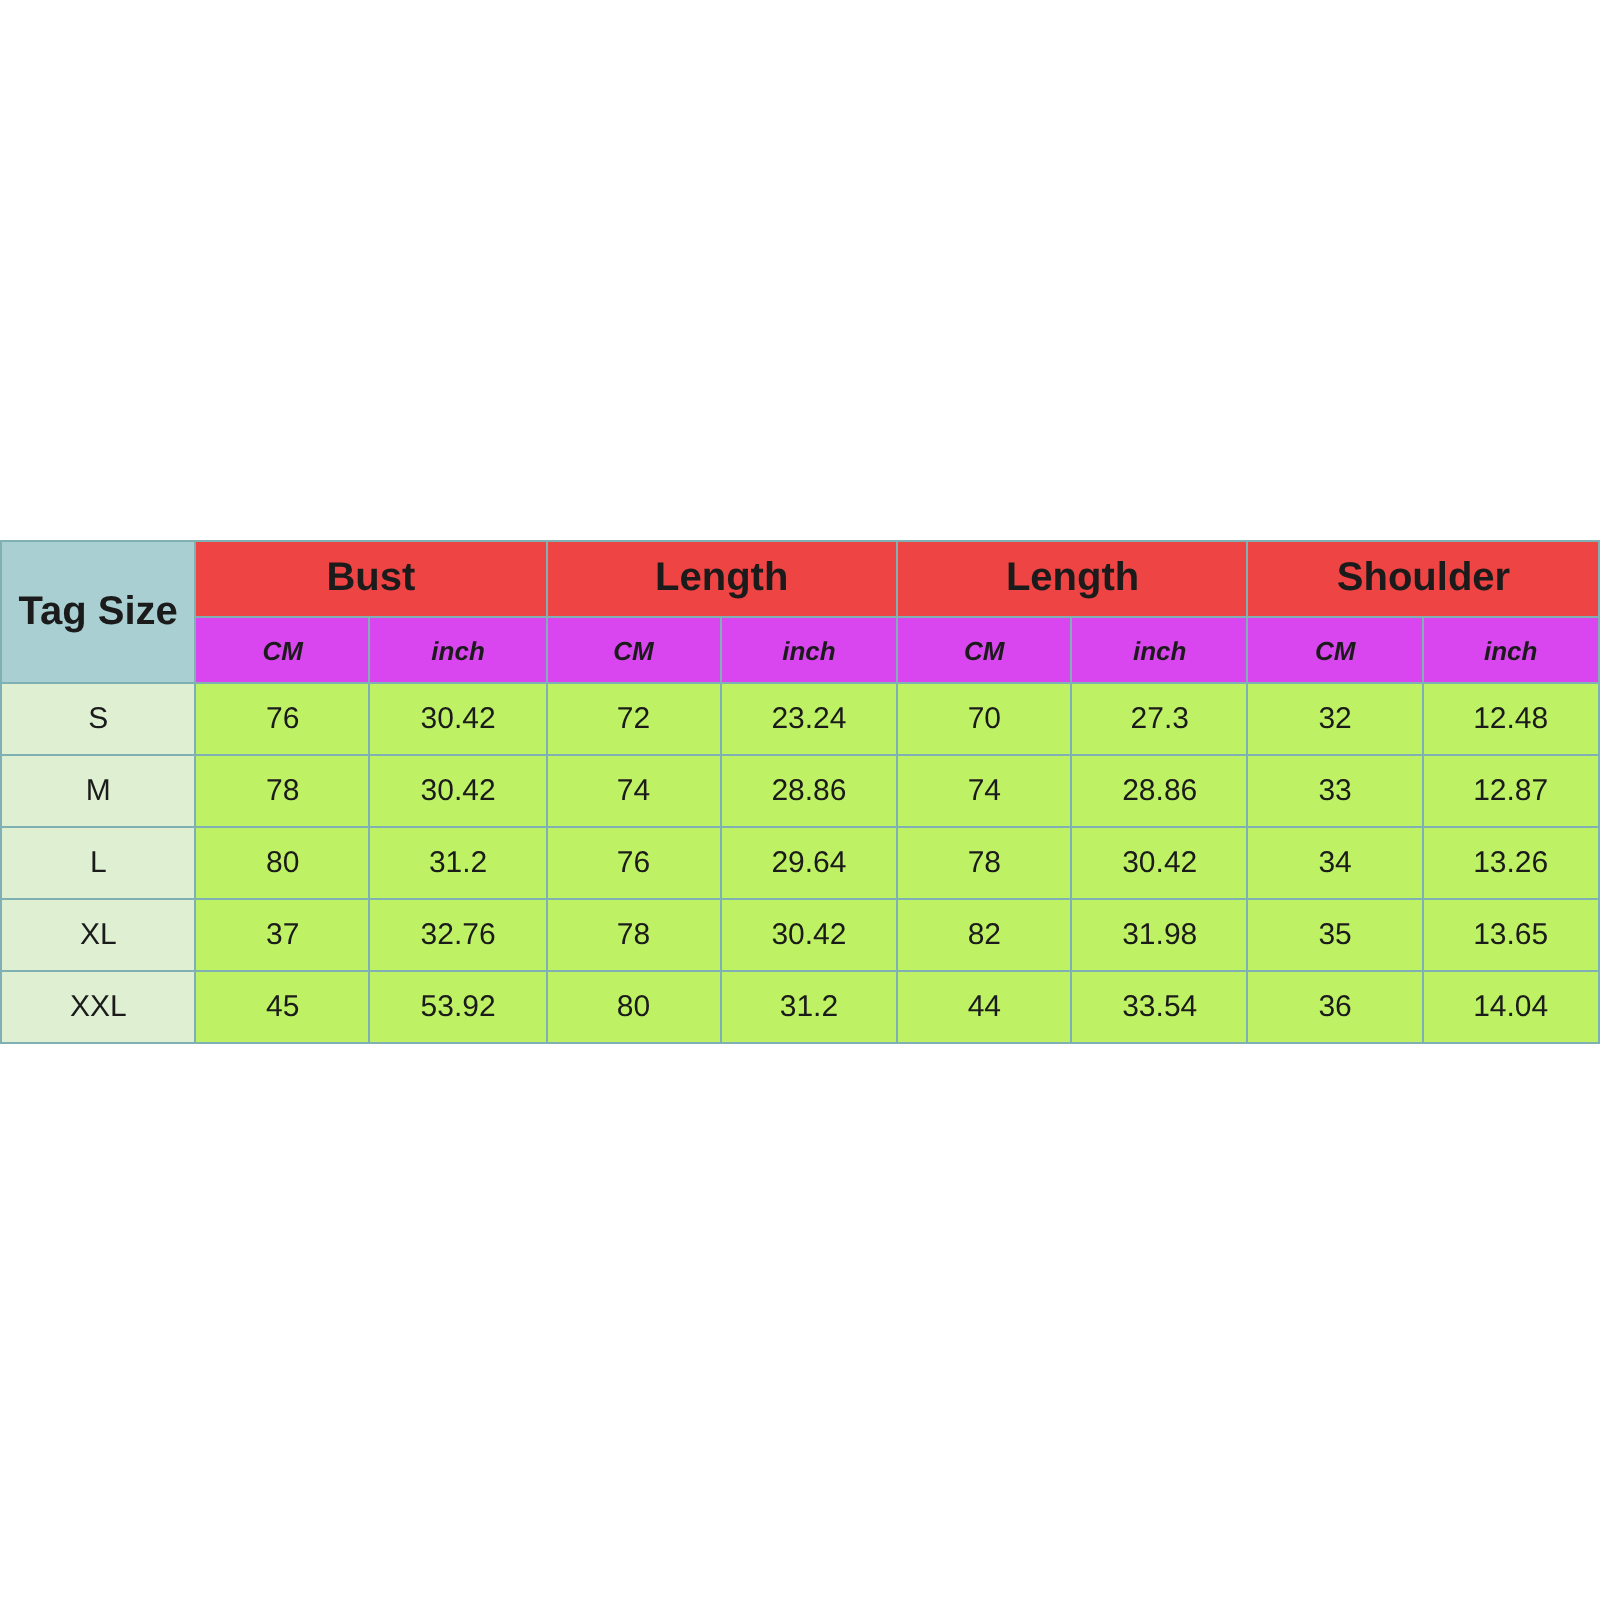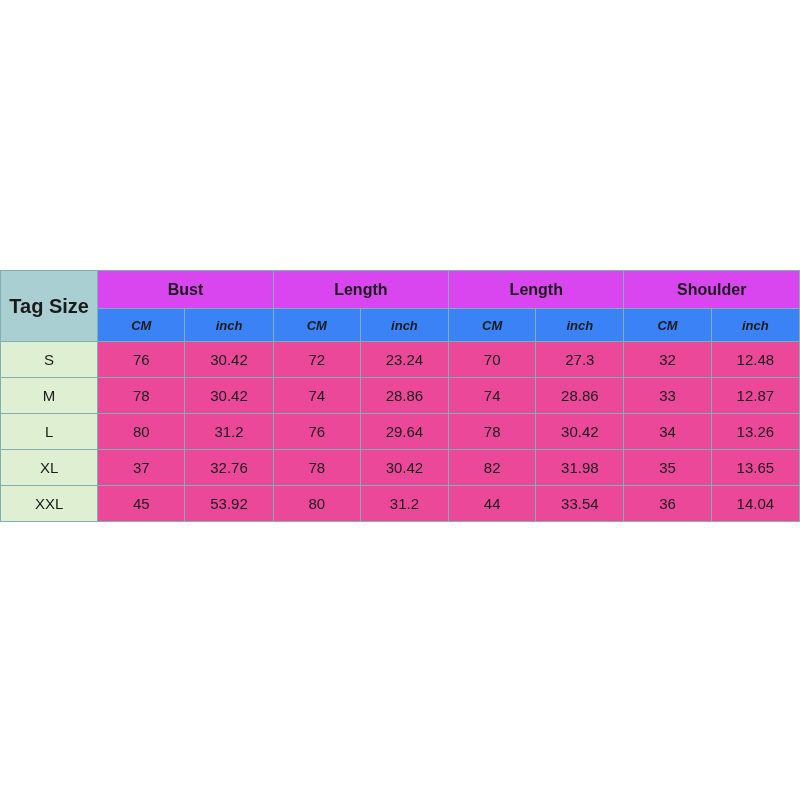--- a/index.html
+++ b/index.html
@@ -38,43 +38,43 @@
     border: 1px solid #7fb0b4;
     padding: 0;
     text-align: center;
     vertical-align: middle;
     font-family: "Liberation Sans", sans-serif;
     color: #1b1b1b;
   }
 
   
   .hdr {
-    background: #d946ef;
+    background: #ef4444;
     font-weight: bold;
-    font-size: 16px;
+    font-size: 20px;
     height: 37px;
   }
   .hdr-sub {
-    background: #3b82f6;
+    background: #d946ef;
     font-weight: bold;
     font-style: italic;
     font-size: 13px;
     height: 32px;
   }
   .hdr-tagsize {
     background: #a9cfd2;
     font-weight: bold;
     font-size: 20px;
     text-align: left;
     padding-left: 10px;
   }
 
   
   .cell {
-    background: #ec4899;
+    background: #bef264;
     font-size: 15px;
     height: 35px;
   }
   .cell-size {
     background: #dff0d2;
     font-size: 15px;
     font-weight: normal;
     height: 35px;
   }
 

